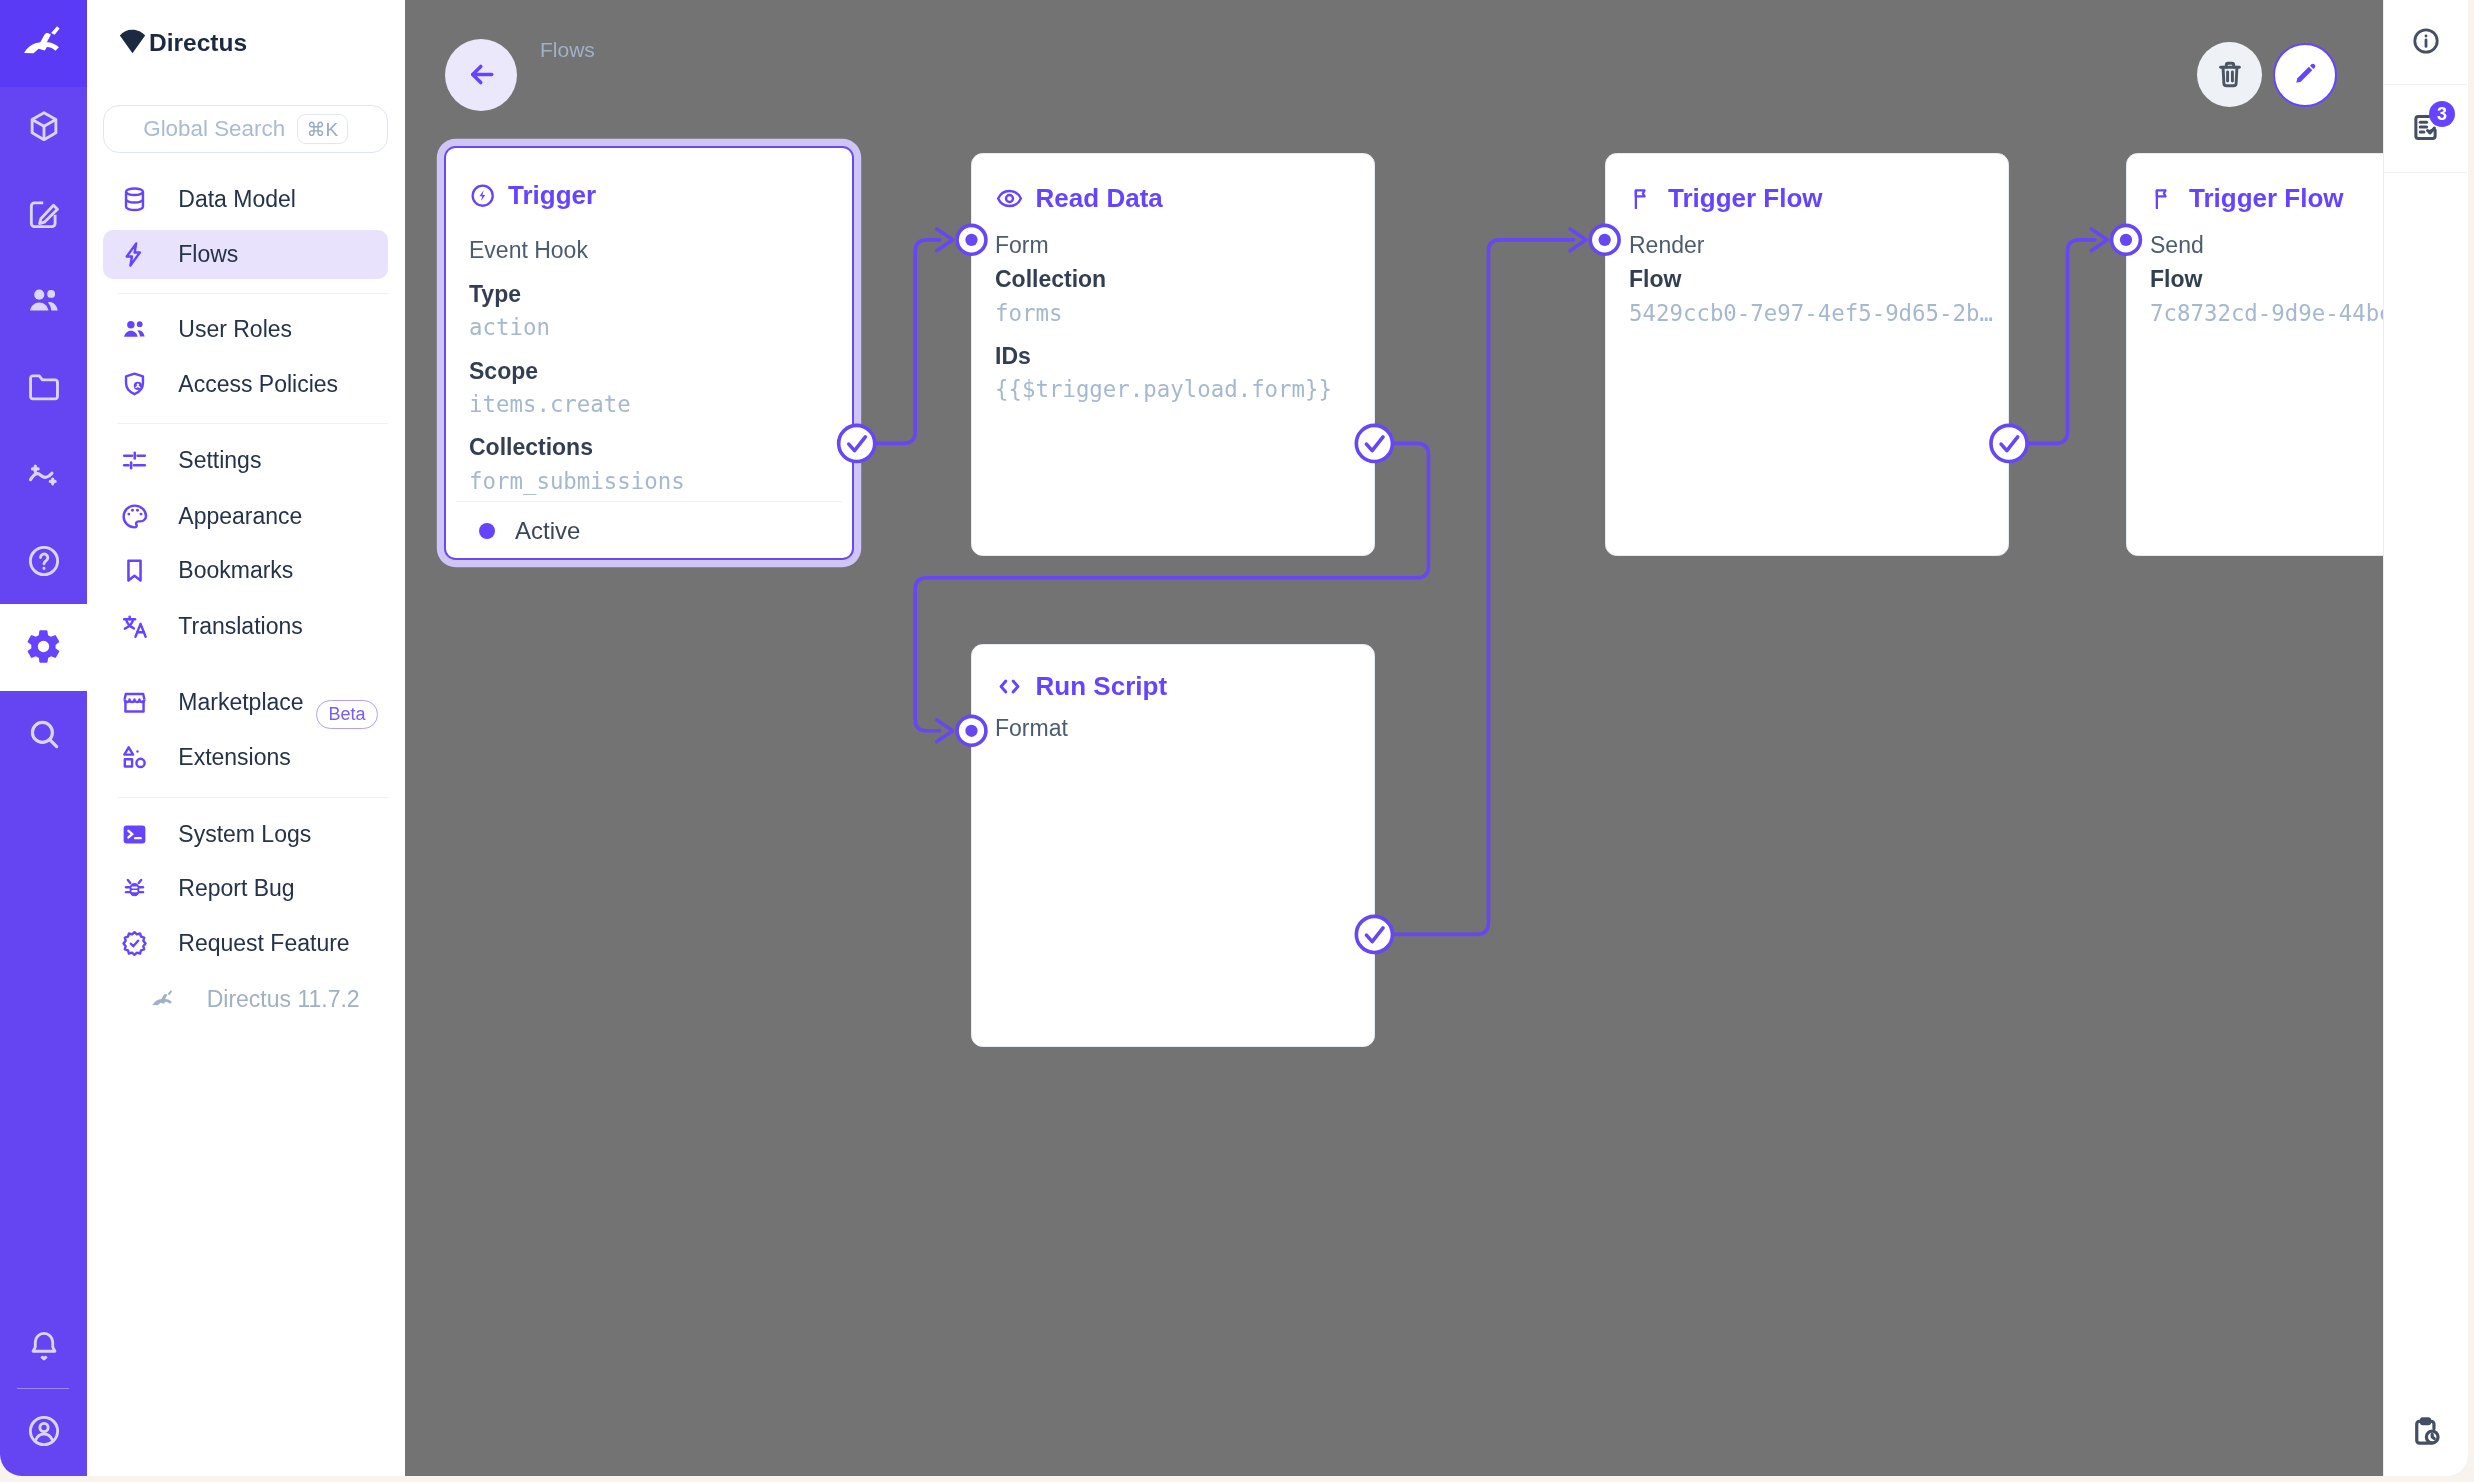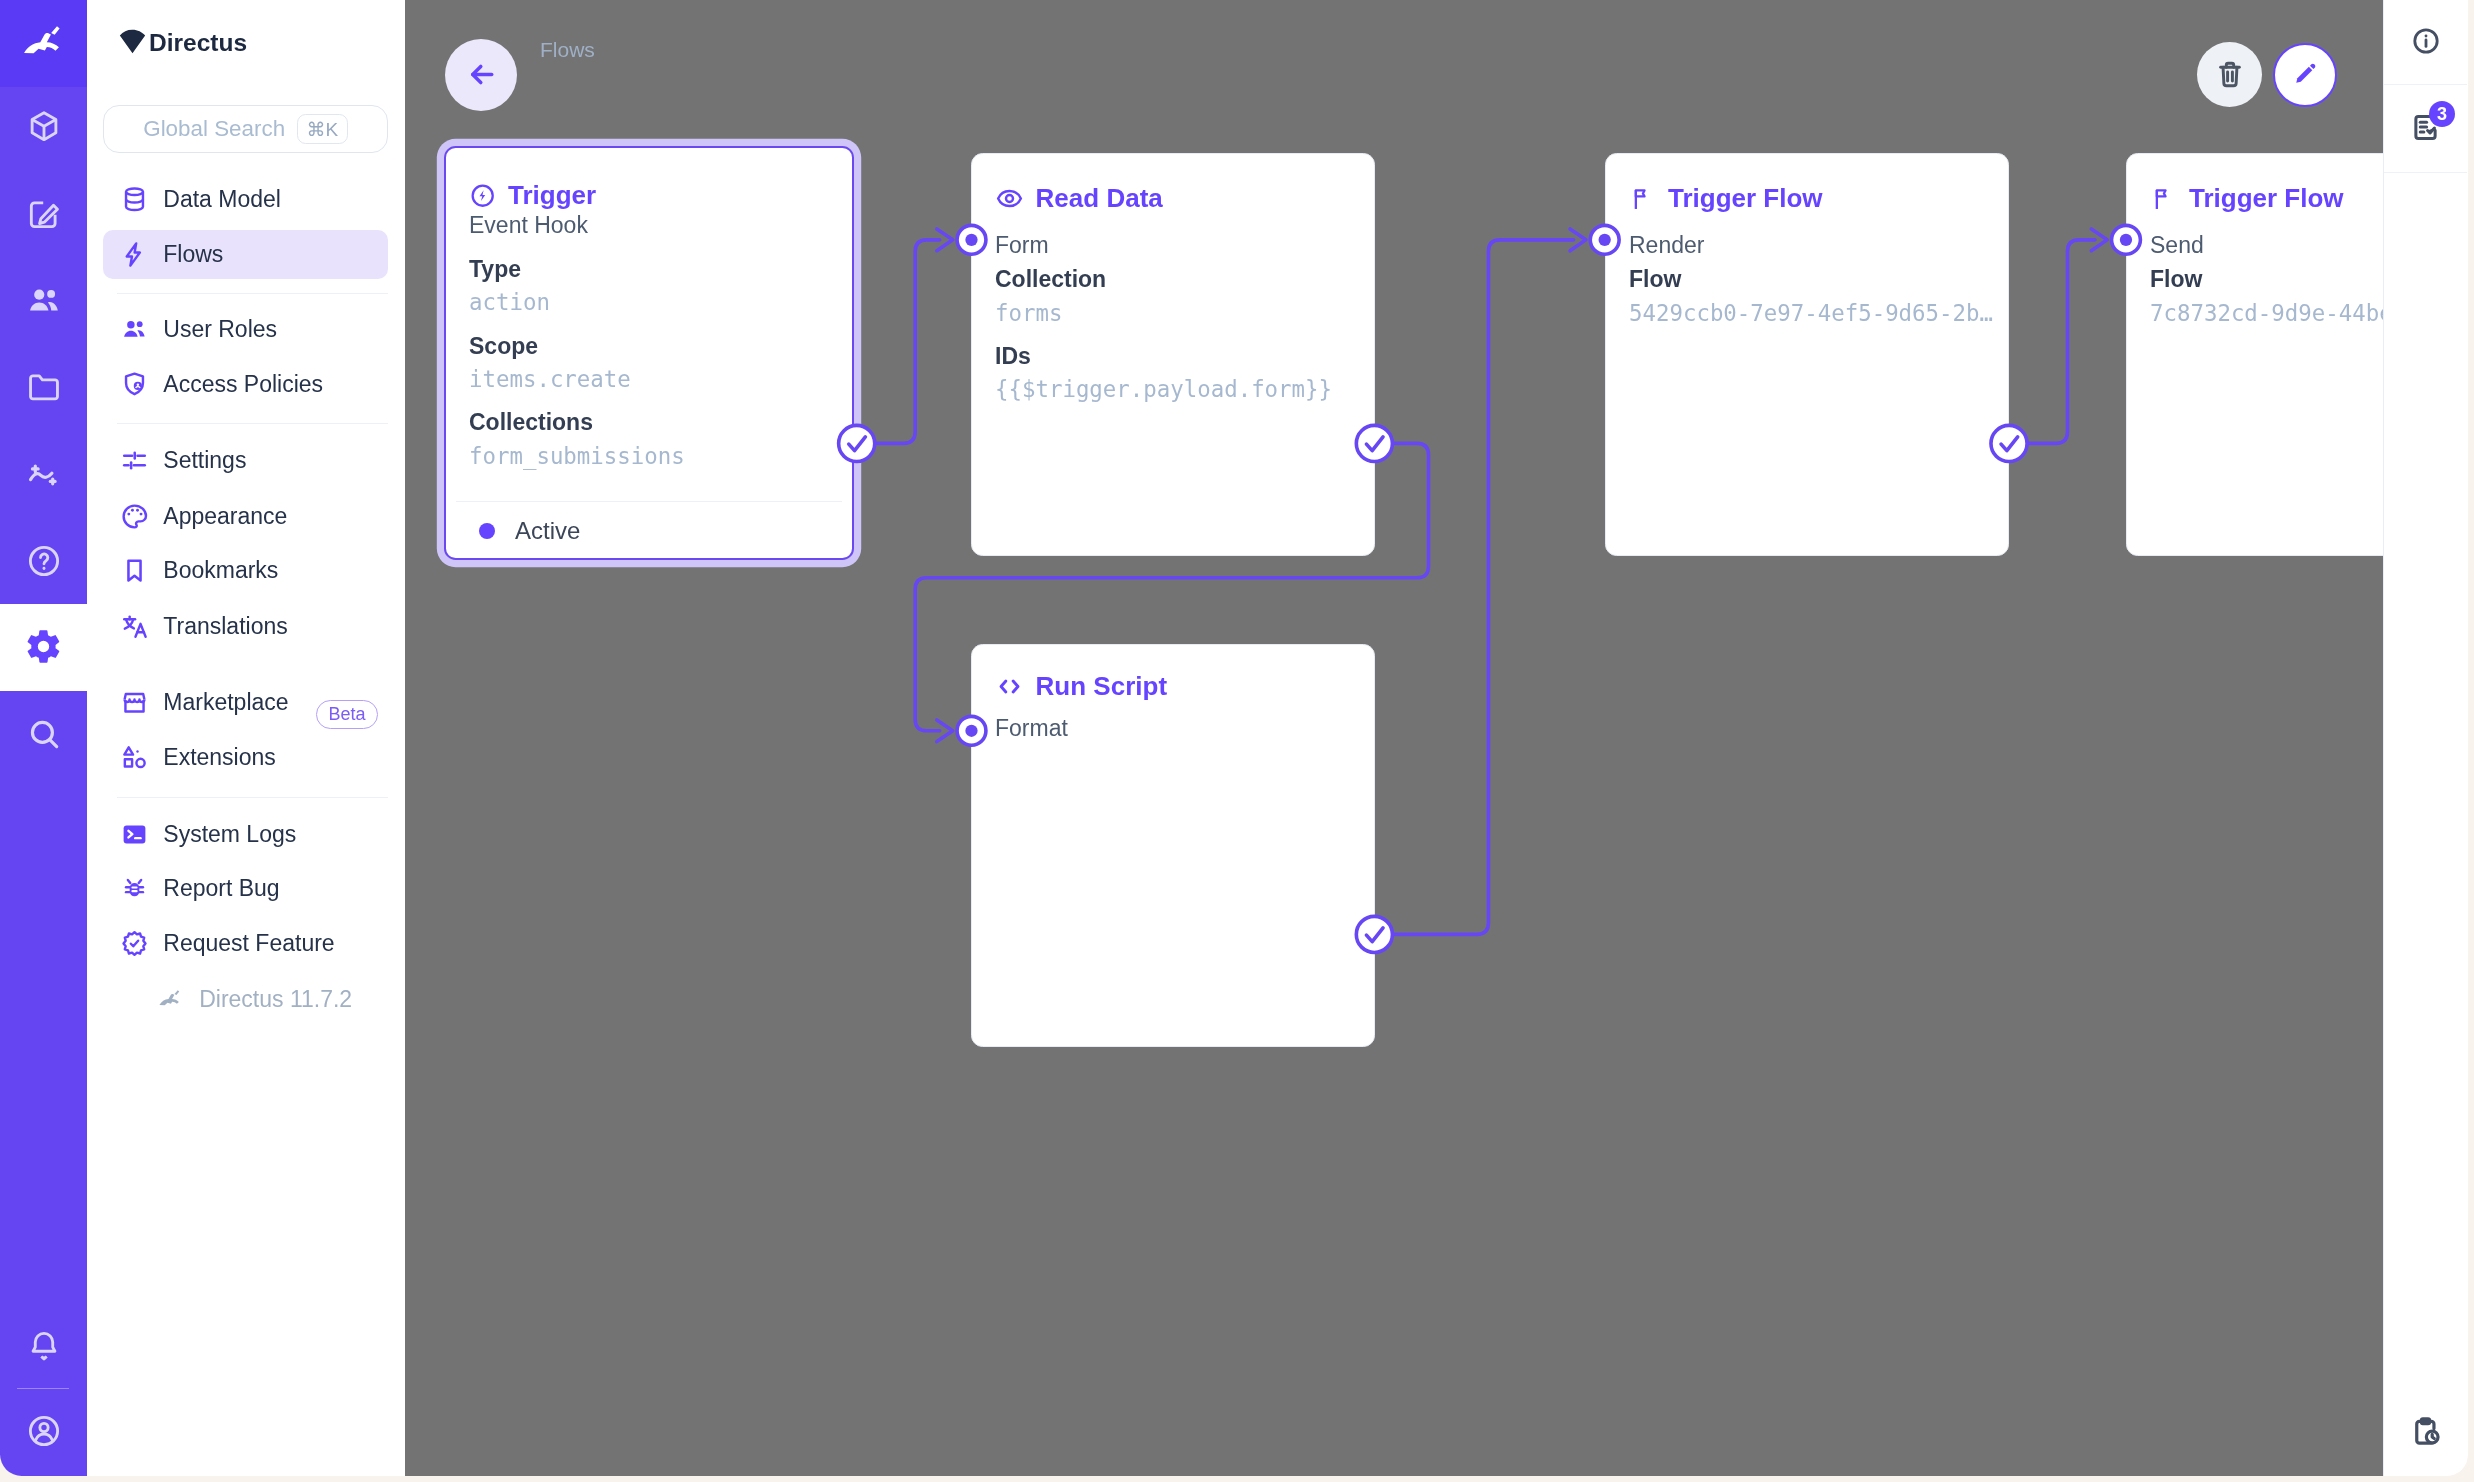--- a/index.html
+++ b/index.html
@@ -17,21 +17,21 @@
   .mod-divider { position:absolute; left:17.3px; width:52px; height:1.4px; background:rgba(255,255,255,.35); }
 
   
   .nav { position:absolute; left:87px; top:0; width:318px; height:1476px; background:#ffffff; z-index:9; }
   .project-row { position:absolute; left:29px; top:21.7px; height:42px; display:flex; align-items:center; }
   .project-name { font-size:24.5px; font-weight:700; color:#1D2940; }
   .search-box { position:absolute; left:16px; top:105px; width:285px; height:48px; border:1.4px solid #DFE6F0;
                 border-radius:16px; display:flex; align-items:center; justify-content:center; gap:11.6px; background:#fff; }
   .search-ph { font-size:22.4px; color:#A9BBD1; }
   .kbd-chip { font-size:19px; color:#97A9C2; border:1.4px solid #E1E7F0; border-radius:8.7px; padding:2.9px 8.7px; }
-  .nav-item { position:absolute; left:16px; width:285px; height:49px; display:flex; align-items:center; gap:13px;
+  .nav-item { position:absolute; left:16px; width:285px; height:49px; display:flex; align-items:center; gap:28px;
               padding-left:17.3px; border-radius:10px; color:#25324A; }
   .nav-item .nav-ic { width:30px; height:30px; flex:none; color:#6644FF; display:flex; align-items:center; }
   .nav-label { font-size:23px; font-weight:500; }
   .nav-item.active { background:#E9E2FC; }
   .nav-div { position:absolute; left:30px; width:271px; height:1.4px; background:#EDF1F7; }
   .beta-chip { position:absolute; right:10px; font-size:18px; color:#7A5CF6; border:1.4px solid #B5A0F8;
                border-radius:14.4px; padding:2.9px 11.6px; font-weight:500;margin-top:24px; }
   .version-row { color:#A2B0C3 !important;justify-content:center; }
   .version-row .nav-ic { color:#A2B0C3; }
   .version-row .nav-label { font-weight:500; }
@@ -55,21 +55,21 @@
   .badge { position:absolute; left:45px; top:101px; width:26px; height:26px; border-radius:50%; background:#6644FF;
            color:#fff; font-size:18px; font-weight:700; display:flex; align-items:center; justify-content:center; }
 
   
   .canvas { position:absolute; left:404px; top:0; width:1979px; height:1476px; overflow:hidden; z-index:1; background:#737373; }
   .panel { position:absolute; width:404px; height:403px; background:#ffffff; border:1.4px solid #E7ECF3;
            border-radius:11.6px; padding:29px 20px 0 23px; }
   .panel.selected { width:410px; height:414px; border:2.2px solid #6A4AF0; box-shadow:0 0 0 7.2px #CFC5F8; padding-top:32px; }
   .p-title { display:flex; align-items:center; gap:11.6px; color:#6644FF; font-size:26px; font-weight:700; }
   .p-title .t-ic { display:flex; color:#6644FF; }
-  .p-sub { margin-top:1px; font-size:23px; color:#4D5B70; line-height:26px; }
+  .p-sub { margin-top:26px; font-size:23px; color:#4D5B70; line-height:26px; }
   .in-row { margin-top:17.3px; font-size:23px; color:#4D5B70; line-height:29px; }
   .f-label { margin-top:19px; font-size:23px; font-weight:700; color:#333E52; line-height:24.5px; }
   .f-value { margin-top:8.7px; font-size:22.4px; color:#A6B8CF; line-height:24.5px;
              font-family:"DejaVu Sans Mono", monospace; white-space:nowrap; }
   .p-divider { position:absolute; left:10px; right:10px; bottom:56px; height:1.4px; background:#EEF0F8; }
   .status-row { position:absolute; left:33px; bottom:13px; display:flex; align-items:center; gap:20px; }
   .status-dot { width:16px; height:16px; border-radius:50%; background:#6644FF; }
   .status-label { font-size:24px; color:#3C4659; }
   .flow-svg { position:absolute; left:0; top:0; pointer-events:none; z-index:5; }
 </style>

